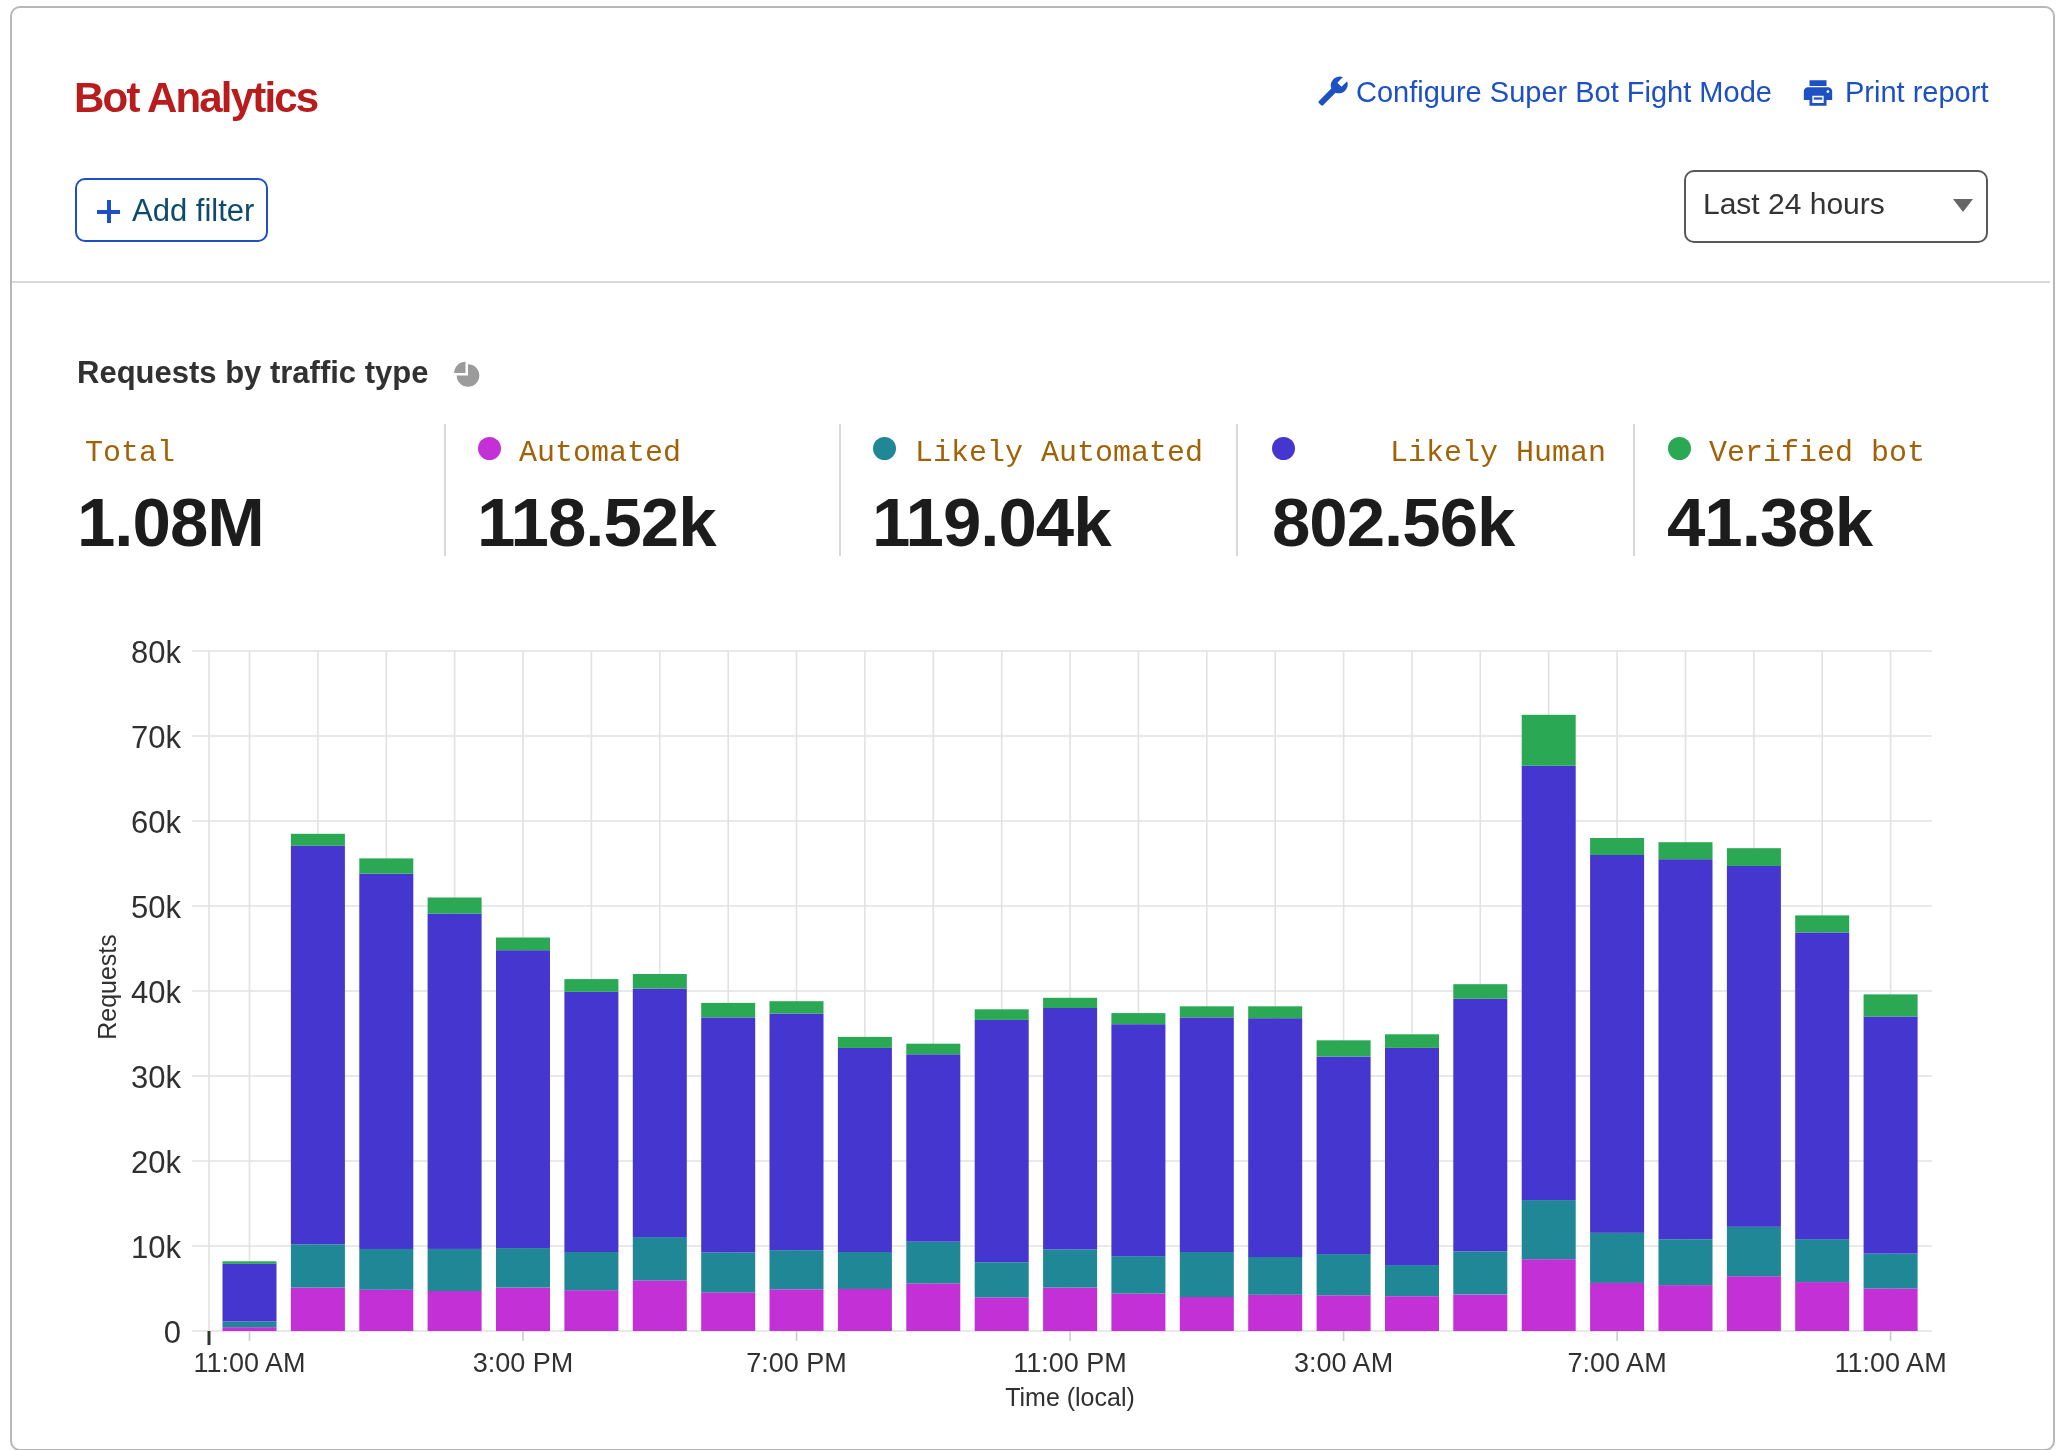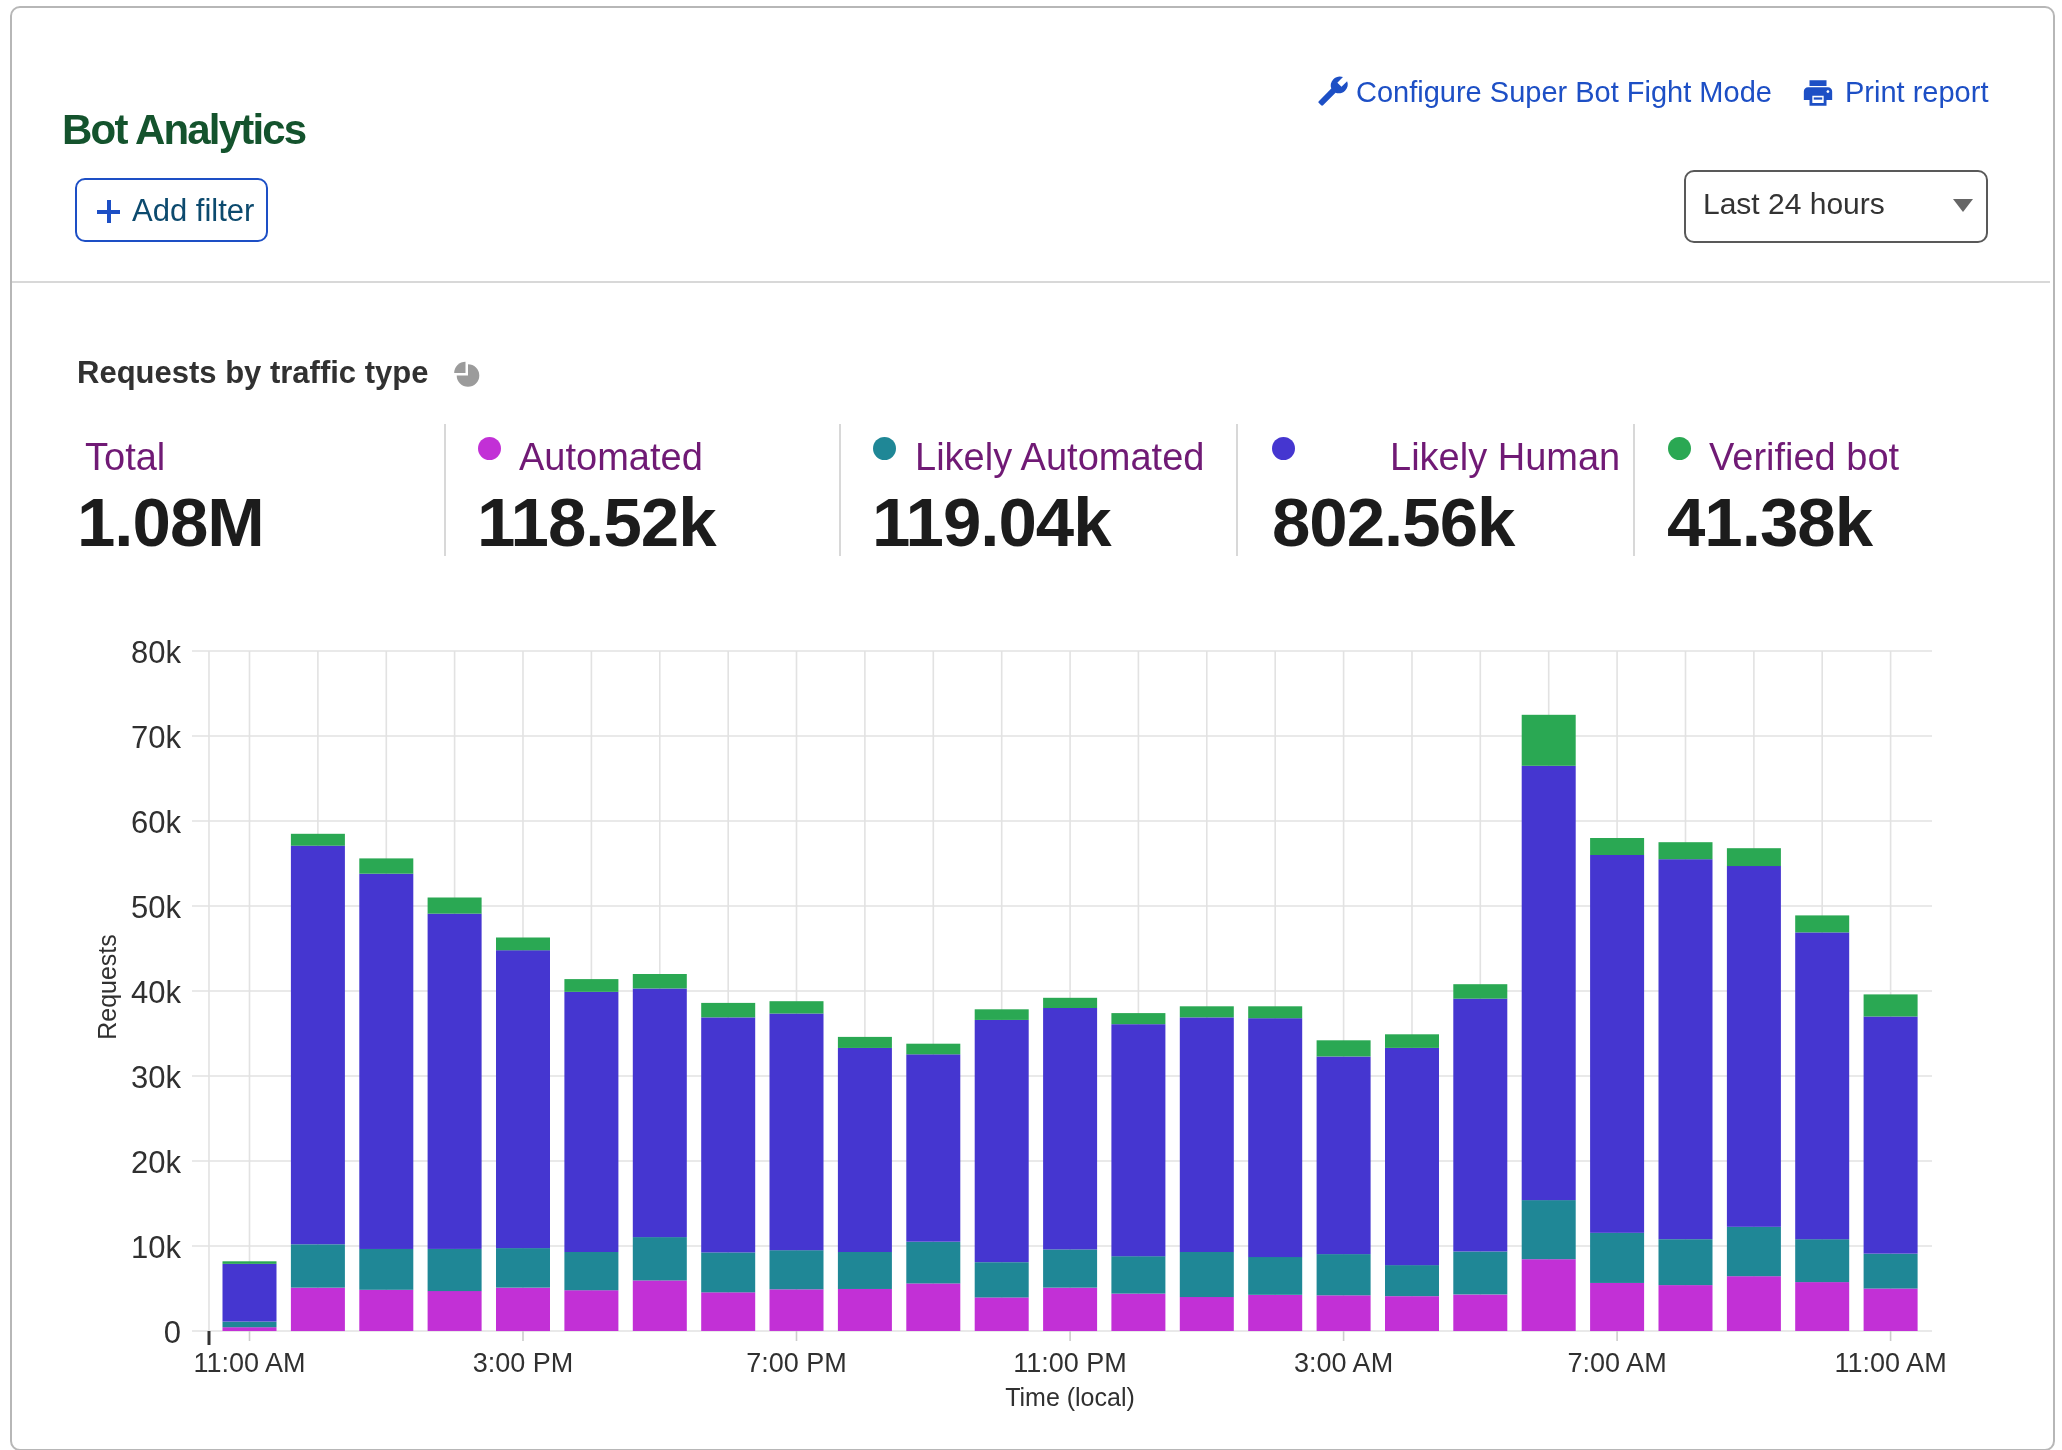--- a/index.html
+++ b/index.html
@@ -1,37 +1,37 @@
 <!DOCTYPE html>
 <html><head><meta charset="utf-8">
 <style>
   html,body{margin:0;padding:0;width:2062px;height:1450px;background:#ffffff;
     font-family:"Liberation Sans",sans-serif;overflow:hidden;position:relative;}
   .abs{position:absolute;}
   .card{position:absolute;left:10px;top:6px;width:2041px;height:1441px;
     border:2px solid #b7b7b7;border-radius:10px;background:#fff;}
   .hdiv{position:absolute;left:12px;width:2038px;height:0;border-top:2px solid #d8d8d8;}
-  .title{position:absolute;left:62px;top:74px;font-size:42px;font-weight:bold;
-    color:#14532d;letter-spacing:-1.8px;margin-top:32px;}
+  .title{position:absolute;left:74px;top:74px;font-size:42px;font-weight:bold;
+    color:#b91c1c;letter-spacing:-1.8px;}
   .link{position:absolute;top:76px;font-size:29px;color:#1d4fc5;}
   .btn{position:absolute;left:75px;top:178px;width:189px;height:60px;
     border:2.5px solid #1d4fc5;border-radius:10px;}
   .btn-label{position:absolute;left:132px;top:193px;font-size:31px;color:#0c4a6e;}
   .plus{position:absolute;left:97px;top:200px;width:23px;height:23px;}
   .plus:before{content:"";position:absolute;left:0;top:10px;width:23px;height:4px;background:#1d4fc5;}
   .plus:after{content:"";position:absolute;left:10px;top:0;width:4px;height:23px;background:#1d4fc5;}
   .select{position:absolute;left:1684px;top:170px;width:300px;height:69px;
     border:2px solid #595959;border-radius:10px;}
   .select-label{position:absolute;left:1703px;top:187px;font-size:30px;color:#333;}
   .tri{position:absolute;left:1953px;top:199px;width:0;height:0;
     border-left:10px solid transparent;border-right:10px solid transparent;border-top:13px solid #666;}
   .h2{position:absolute;left:77px;top:355px;font-size:31px;font-weight:bold;color:#313131;}
   .vdiv{position:absolute;top:424px;height:132px;width:0;border-left:2px solid #d8d8d8;}
   .dot{position:absolute;top:437px;width:23px;height:23px;border-radius:50%;}
-  .slabel{top:436px;font-size:38px;color:#701a75;}
+  .slabel{top:436px;font-size:30px;color:#a16207;font-family:Liberation Mono, monospace;}
   .snum{top:483px;font-size:69px;font-weight:bold;color:#1c1c1c;letter-spacing:-1px;}
 </style></head>
 <body>
 <div class="card"></div>
 <div class="hdiv" style="top:281px"></div>
 <div class="title">Bot Analytics</div>
 <svg class="abs" style="left:1317px;top:75px" width="33" height="33" viewBox="0 0 24 24">
     <g transform="translate(24,0) scale(-1,1)">
       <path fill="#1d4fc5" d="M22.7 19.0l-9.1-9.1c0.9-2.3 0.4-5-1.5-6.9C10.1 1.1 7.4 0.6 5.1 1.5l4.1 4.1-3 3L2.1 4.5c-1 2.3-0.4 5 1.5 6.9 1.9 1.9 4.6 2.4 6.9 1.5l9.1 9.1c0.4 0.4 1 0.4 1.4 0l1.6-1.6c0.5-0.4 0.5-1.1 0.1-1.4z"></path>
     </g>

